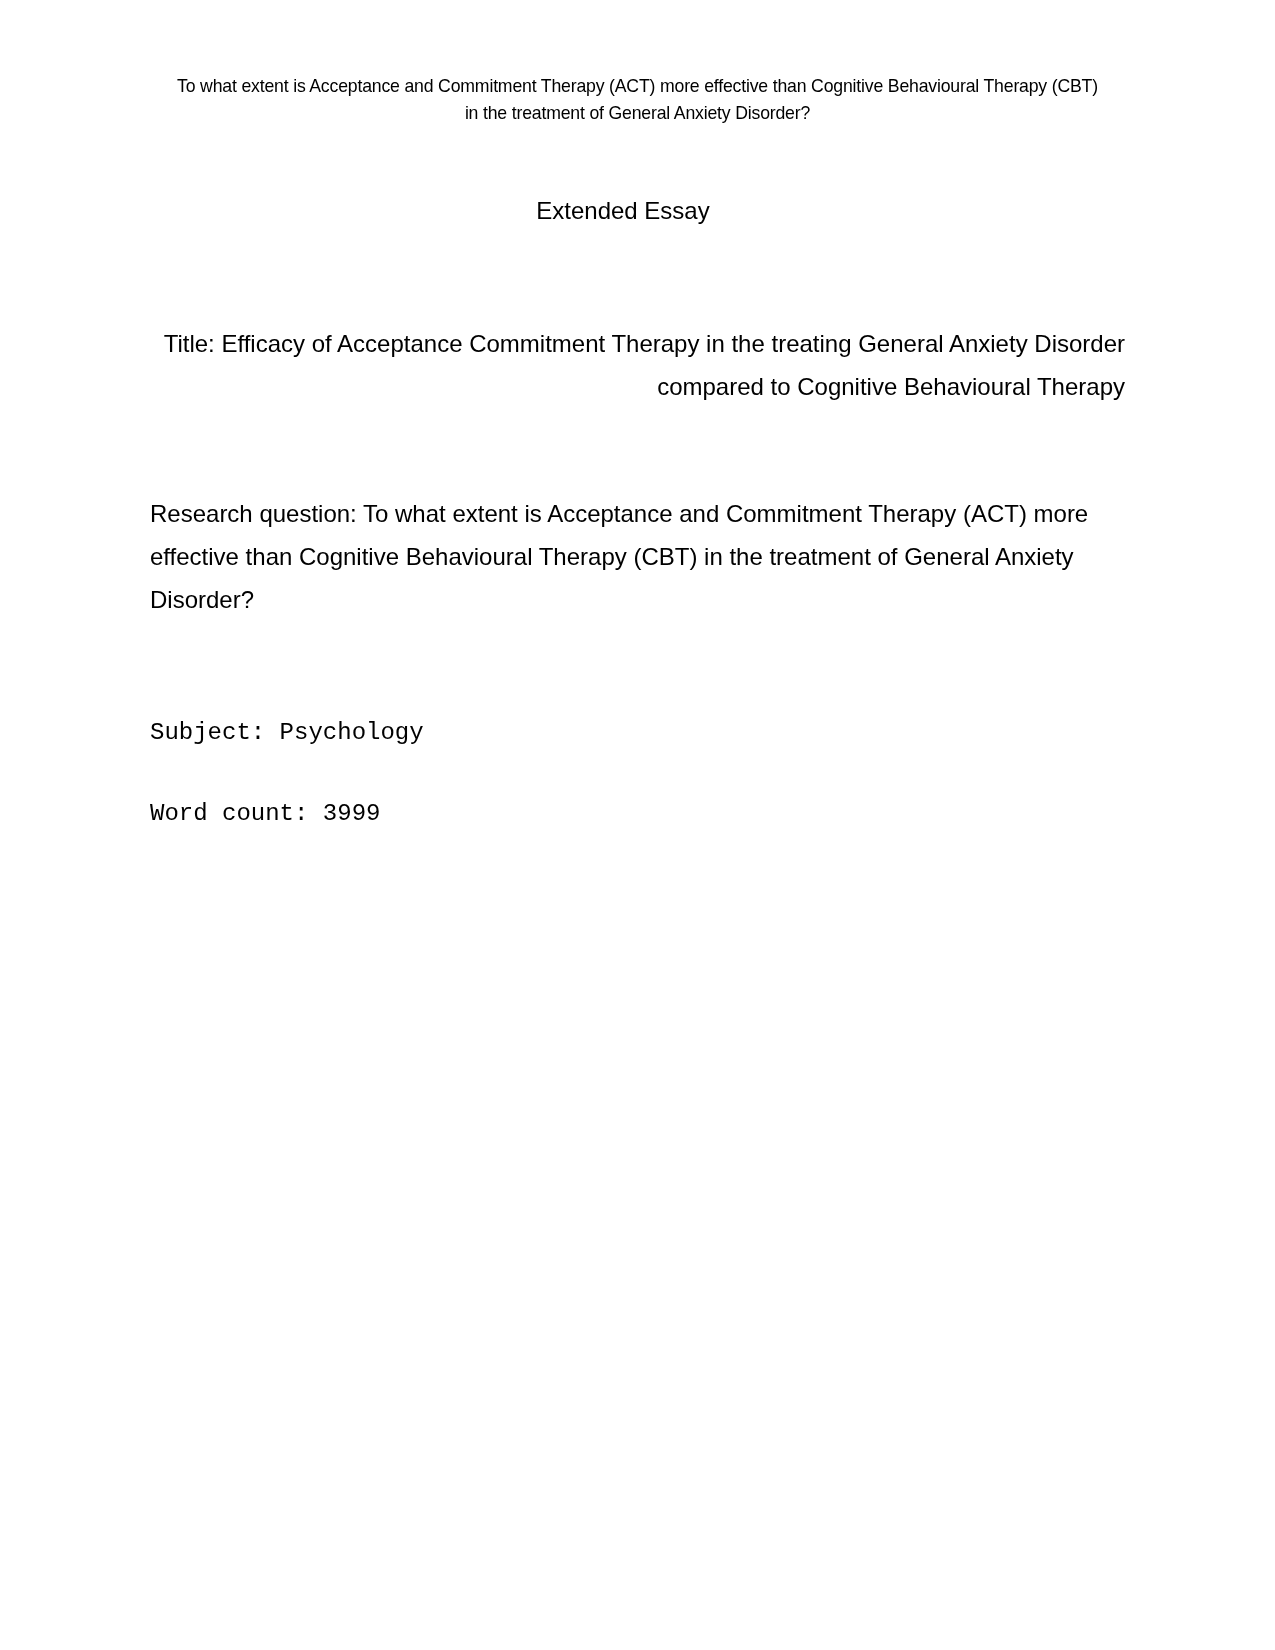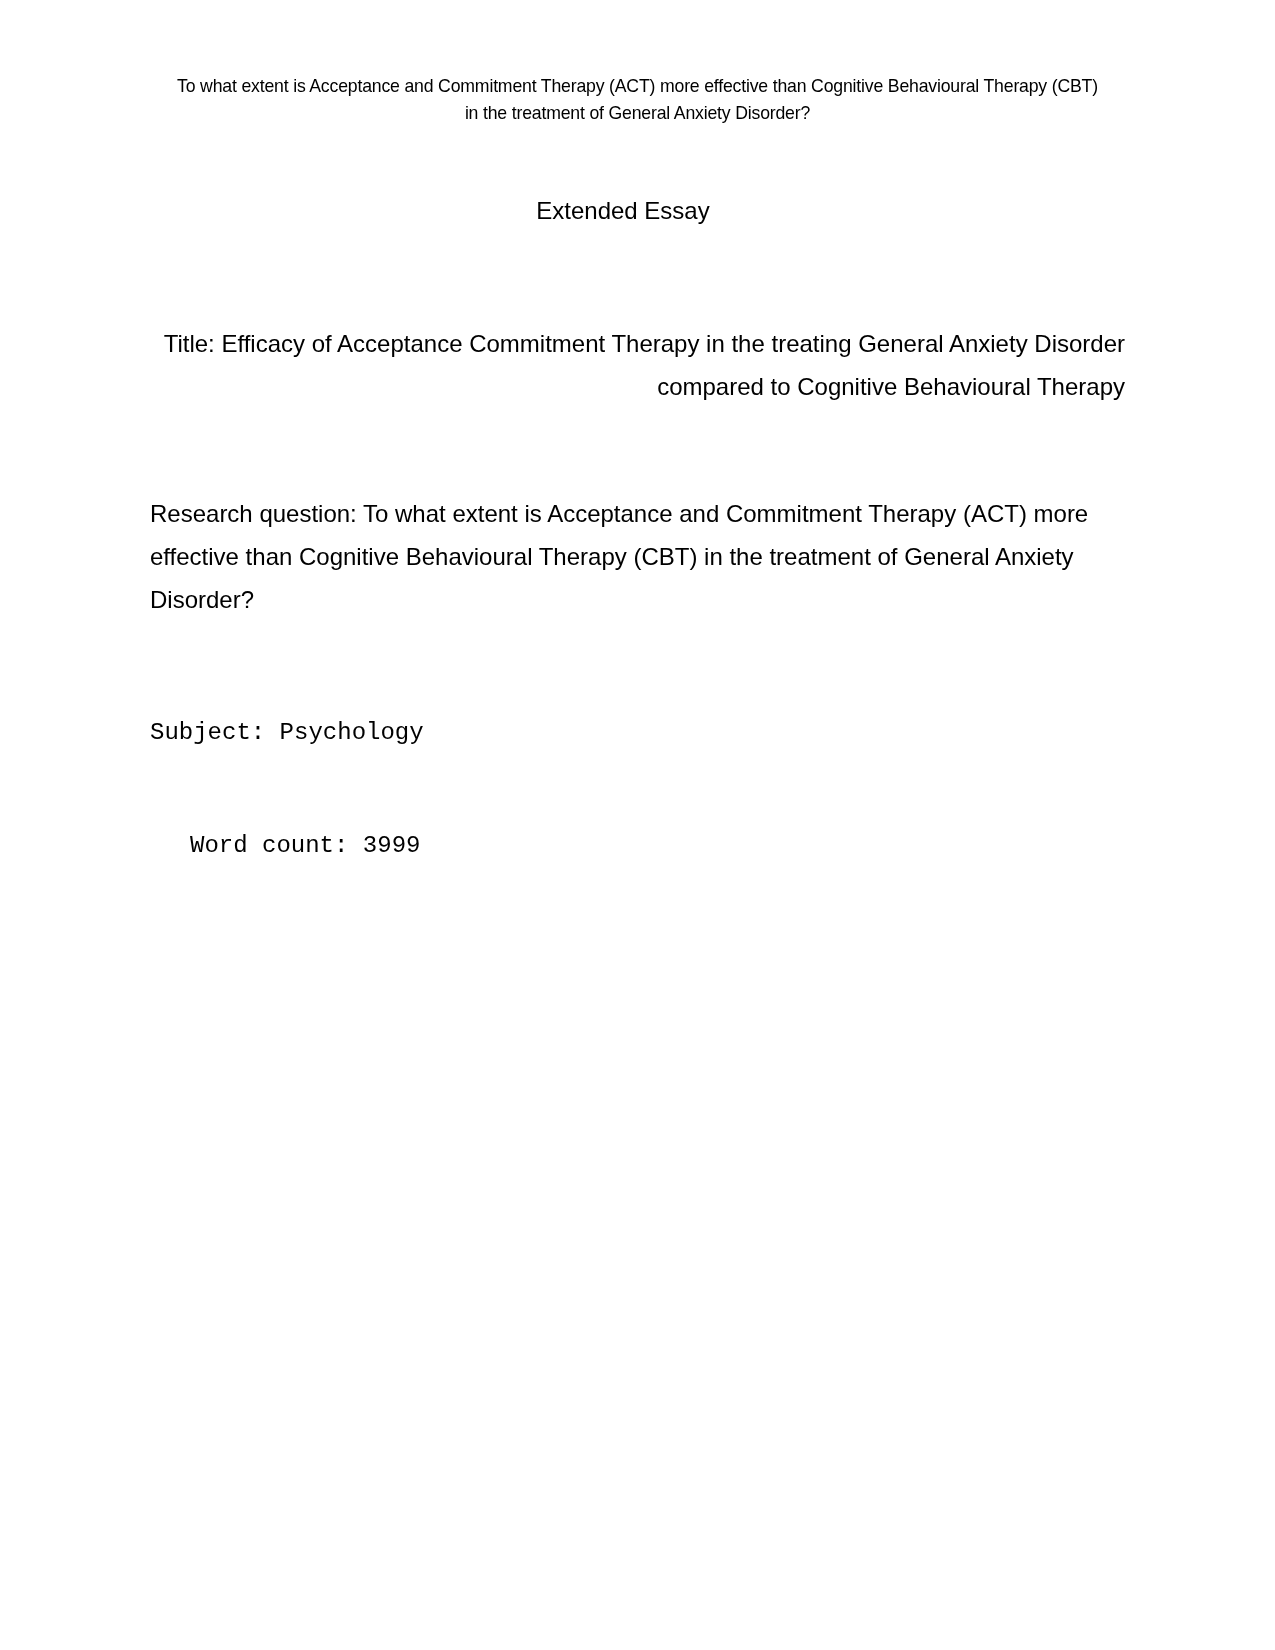--- a/index.html
+++ b/index.html
@@ -34,13 +34,13 @@
 <div class="header">To what extent is Acceptance and Commitment Therapy (ACT) more effective than Cognitive Behavioural Therapy (CBT) in the treatment of General Anxiety Disorder?</div>
 
 <div class="doc-type">Extended Essay</div>
 
 <div class="title">Title: Efficacy of Acceptance Commitment Therapy in the treating General Anxiety Disorder compared to Cognitive Behavioural Therapy</div>
 
 <div class="rq">Research question: To what extent is Acceptance and Commitment Therapy (ACT) more effective than Cognitive Behavioural Therapy (CBT) in the treatment of General Anxiety Disorder?</div>
 
 <div class="meta" style="top:719px;">Subject: Psychology</div>
 
-<div class="meta" style="top:832px;margin-left:40px;">Word count: 3999</div>
+<div class="meta" style="top:800px;">Word count: 3999</div>
 
 </body></html>

